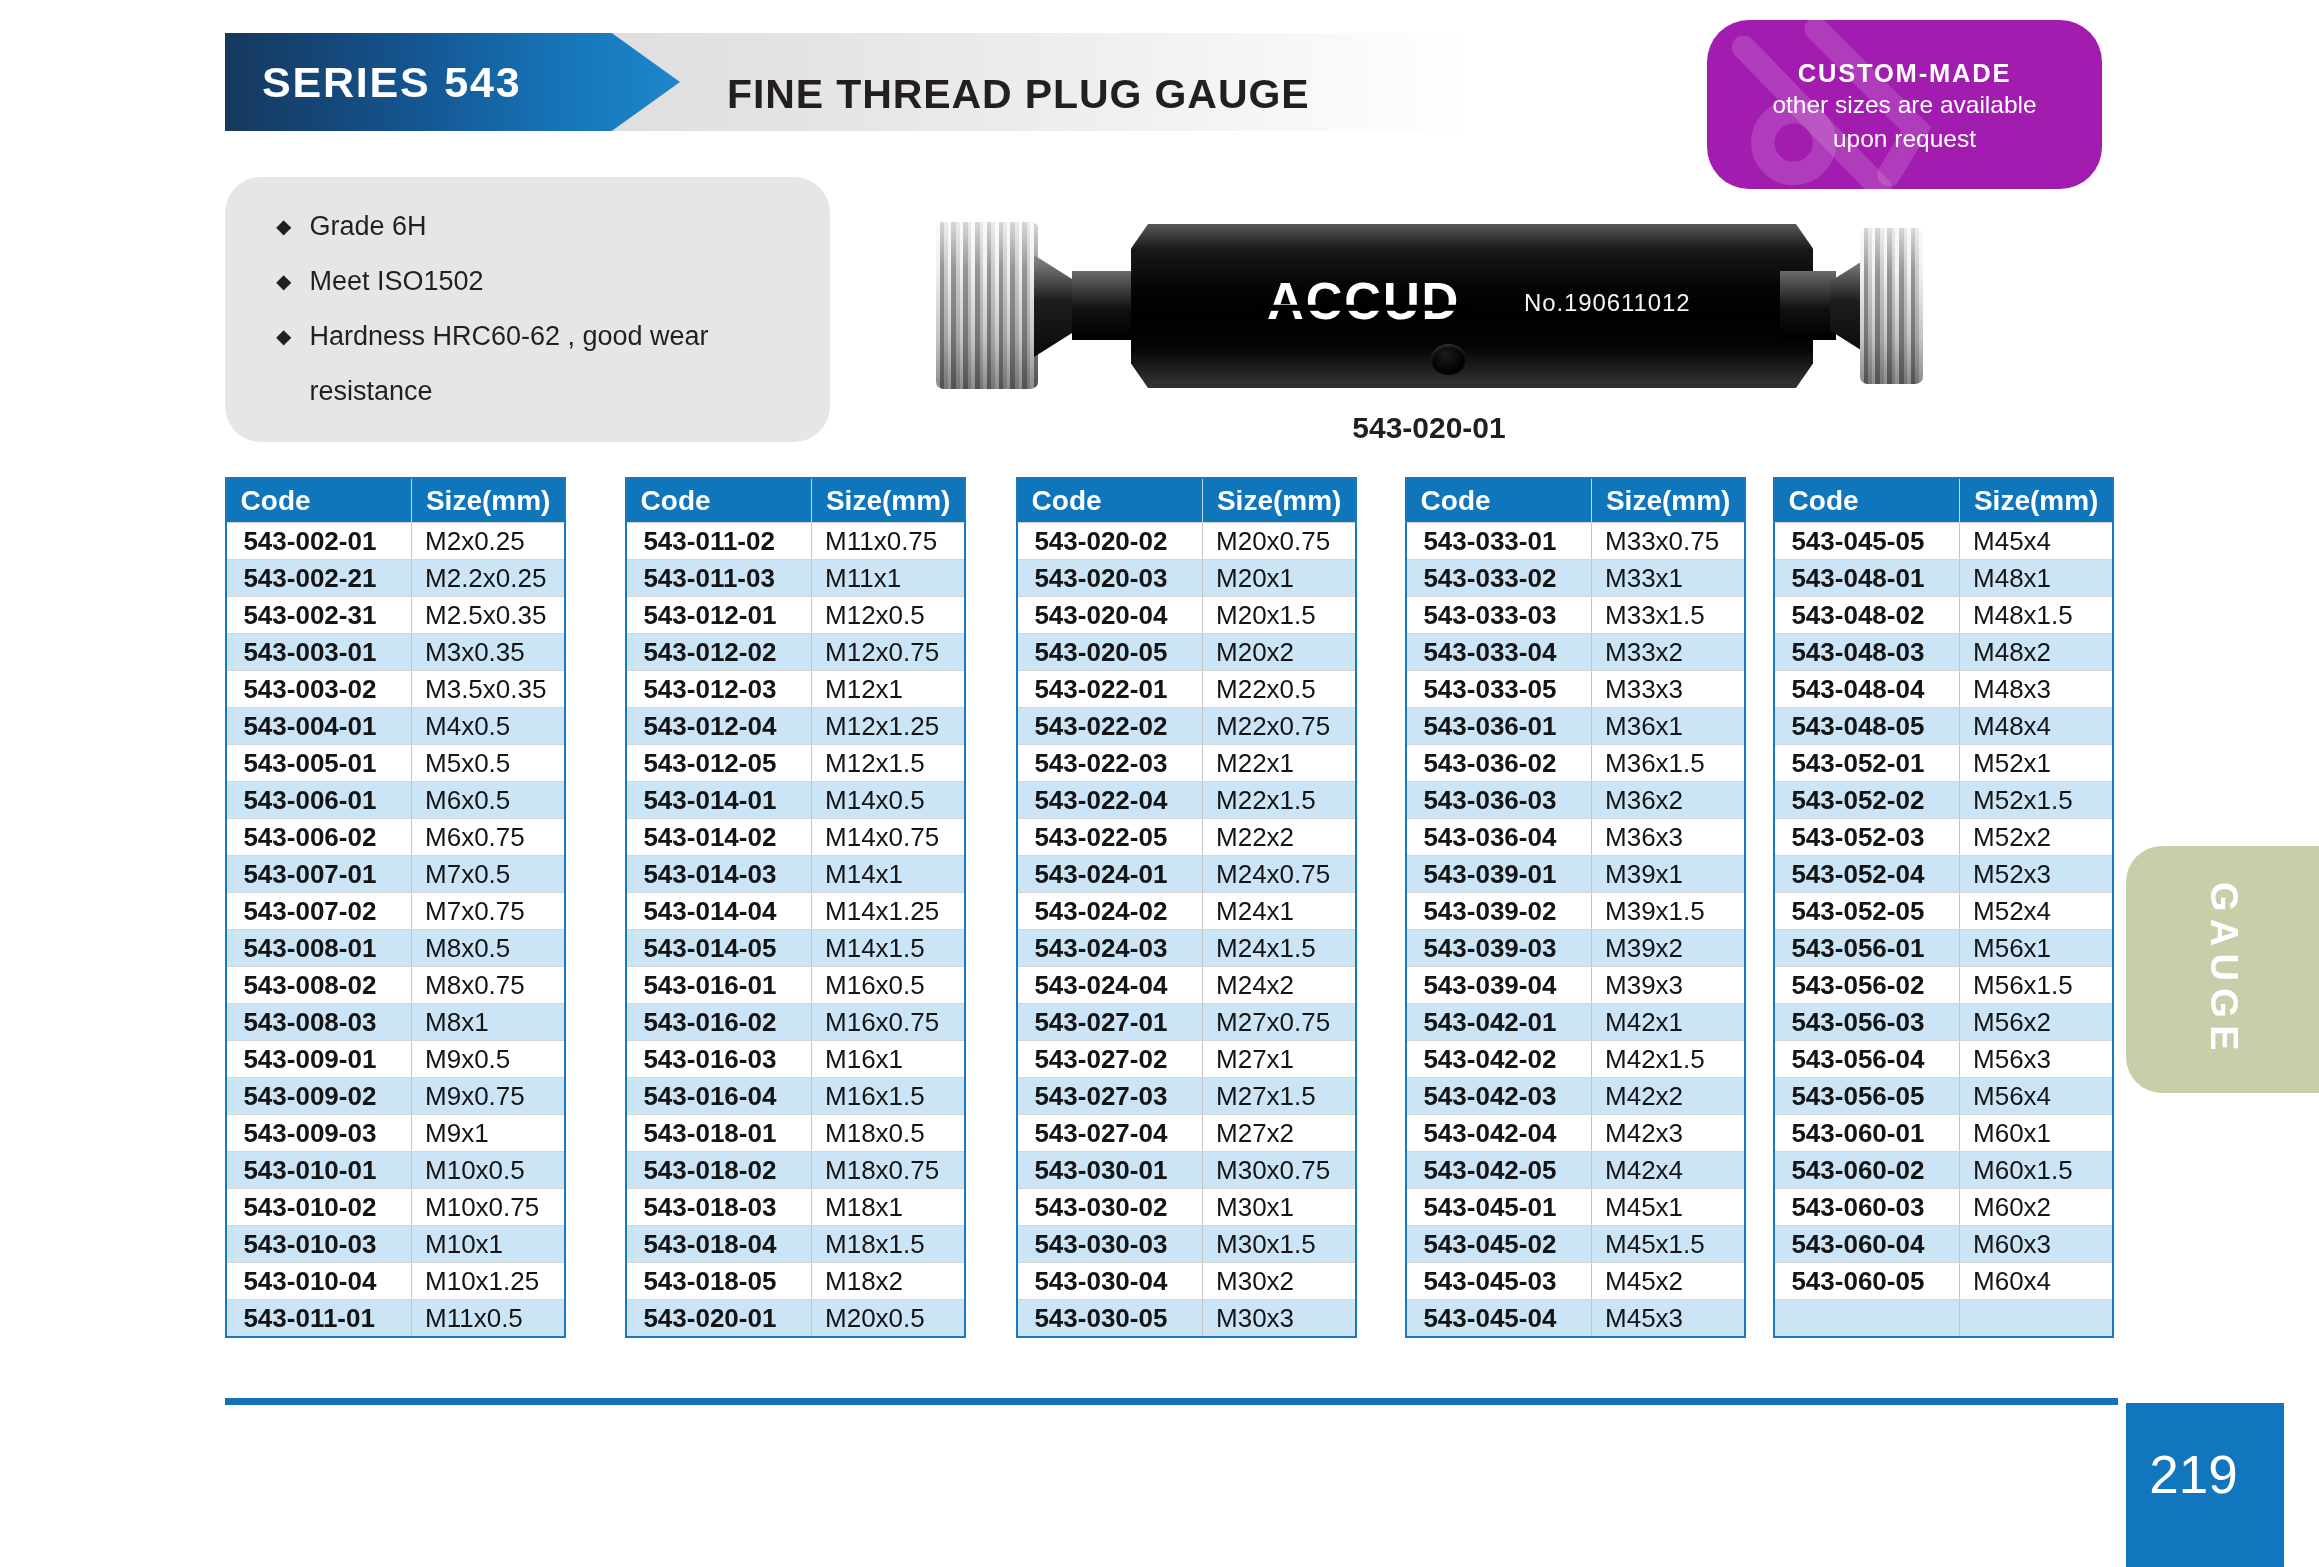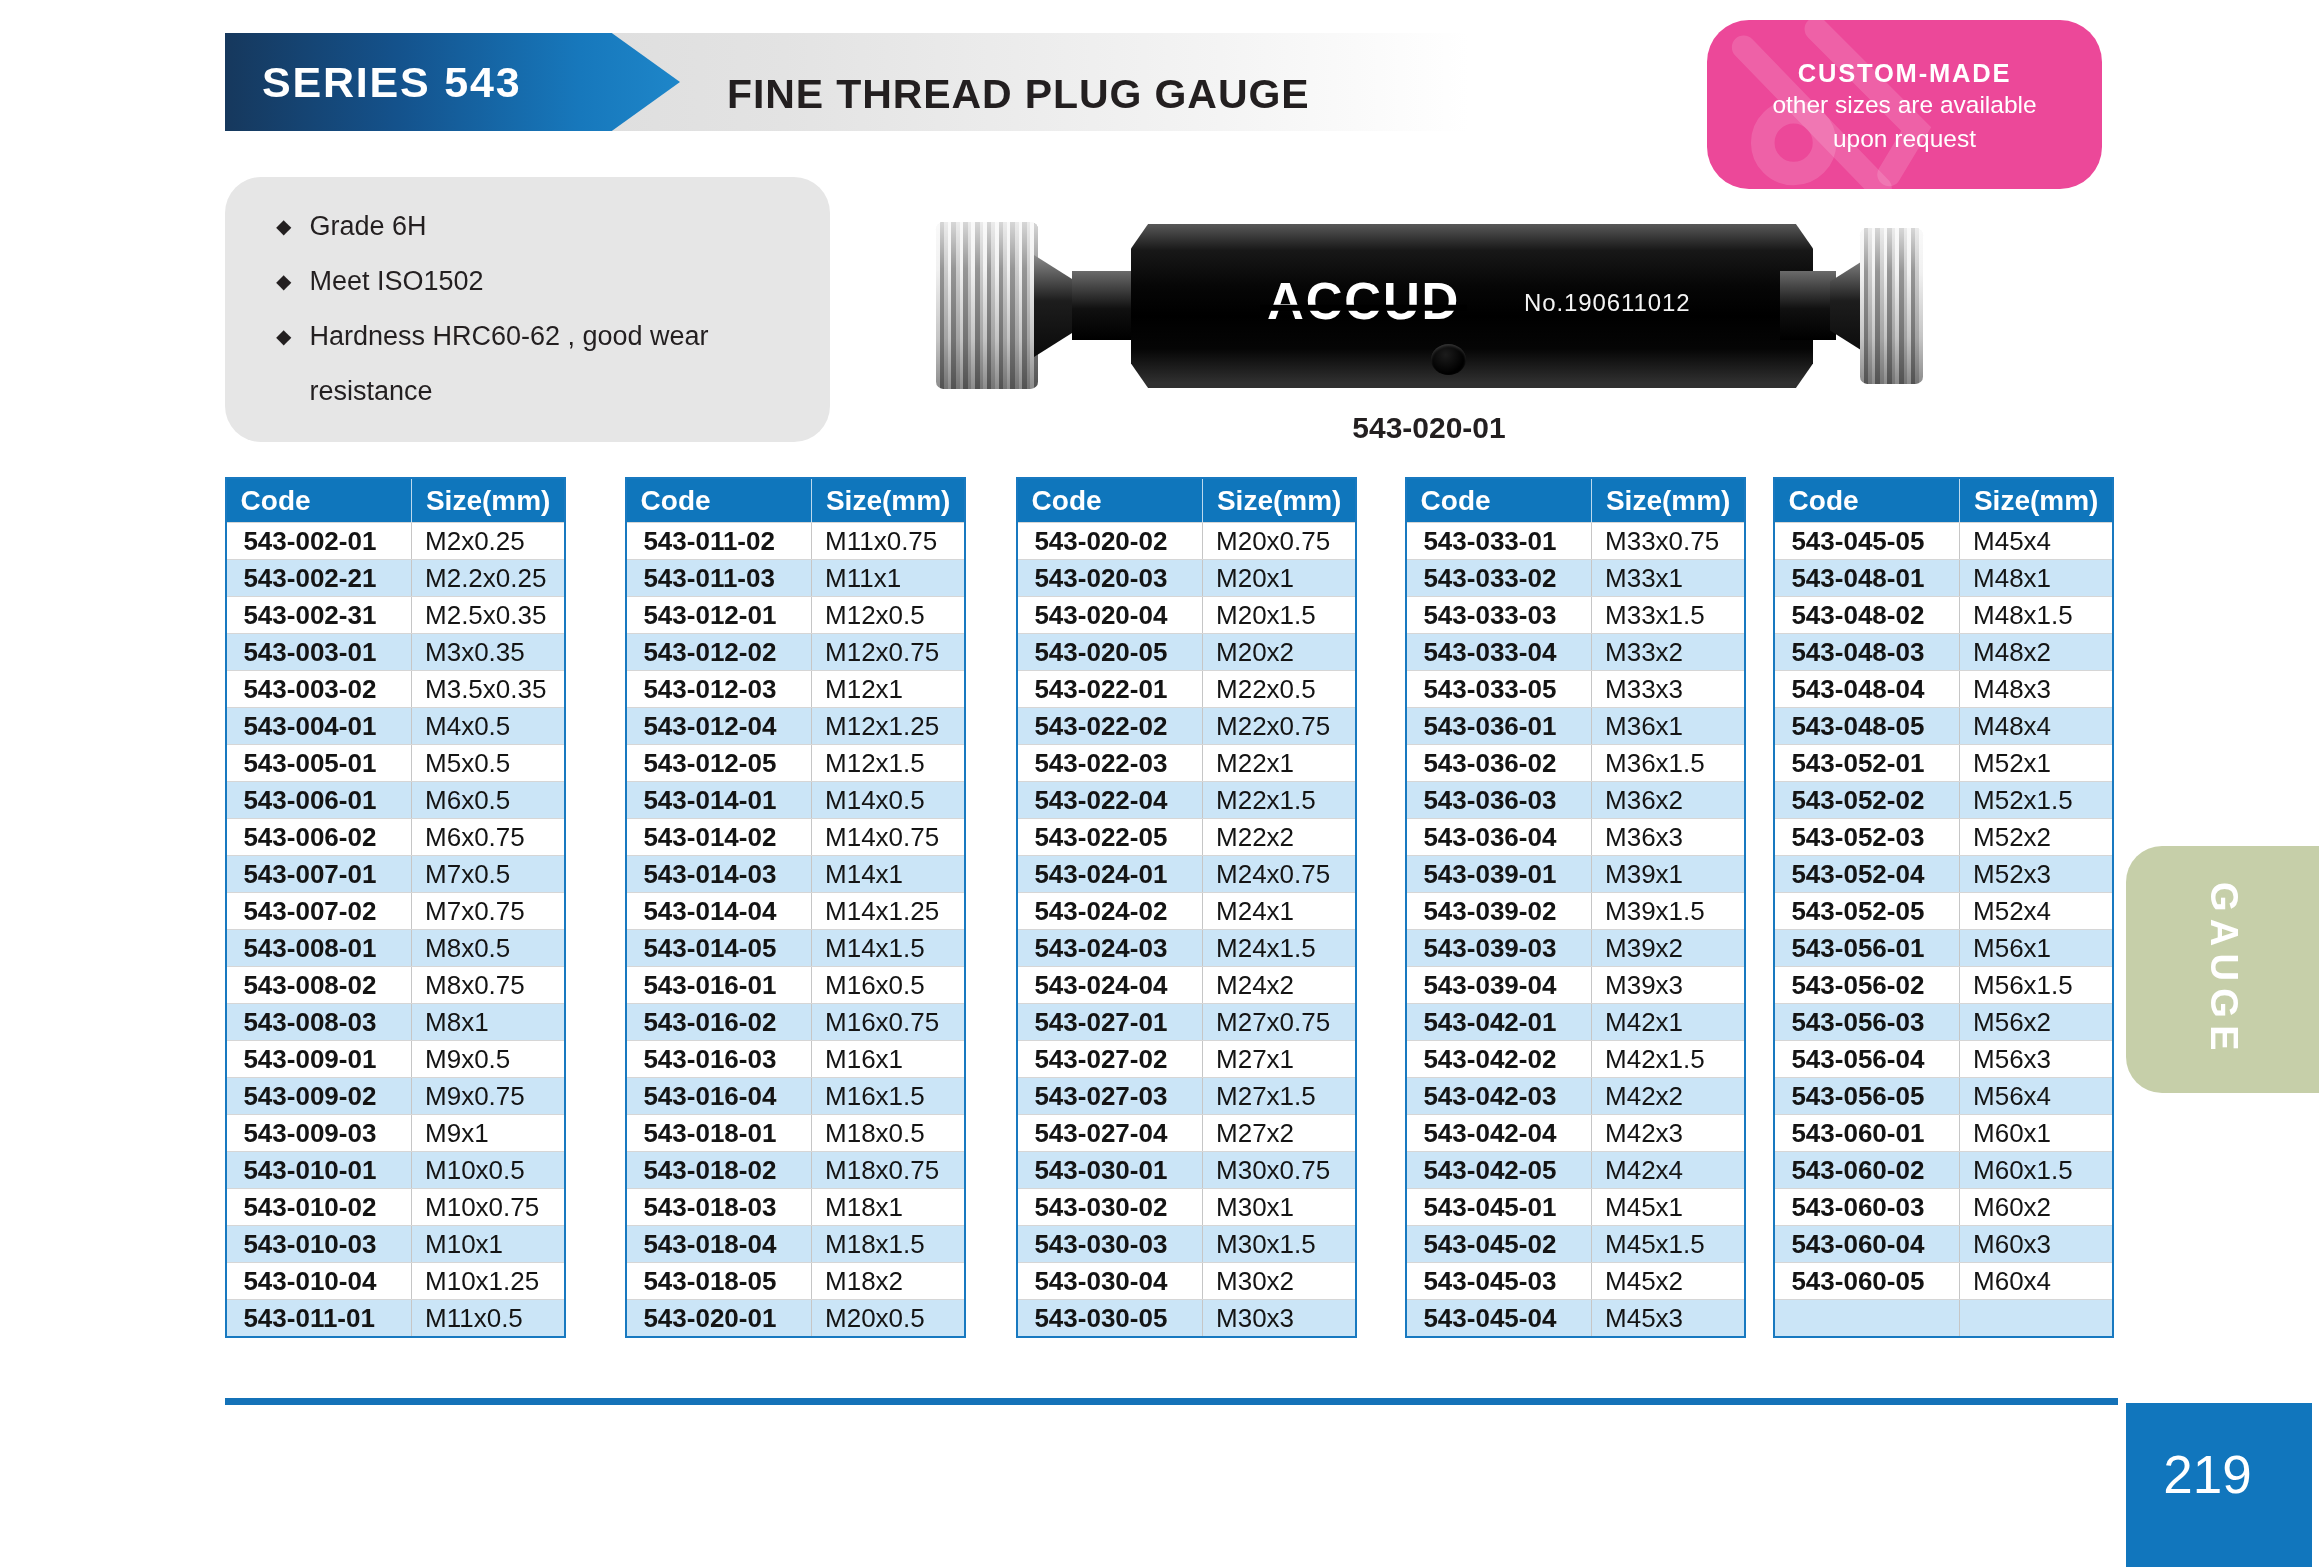--- a/index.html
+++ b/index.html
@@ -28,21 +28,21 @@
     color:#fff; font-weight:bold; font-size:43px; letter-spacing:1.8px;
   }
   .page-title {
     left:727px; top:33px; height:122px; display:flex; align-items:center;
     font-size:41px; font-weight:bold; letter-spacing:0.9px; color:#231f20;
   }
 
   
   .custom-badge {
     left:1707px; top:20px; width:395px; height:169px;
-    background:#ec4899; border-radius:42px; overflow:hidden;
+    background:#a21caf; border-radius:42px; overflow:hidden;
     display:flex; flex-direction:column; align-items:center; justify-content:center;
     text-align:center; color:#fff;
   }
   .custom-badge .wm { position:absolute; left:0; top:0; }
   .custom-badge-title { font-size:25.5px; font-weight:bold; letter-spacing:1.8px; margin-top:5.5px; position:relative; }
   .custom-badge-line { font-size:24.5px; line-height:34px; position:relative; }
 
   
   .features-box {
     left:225px; top:177px; width:605px; height:265px;
@@ -123,21 +123,21 @@
   .gauge-tab {
     left:2126px; top:846px; width:194px; height:247px;
     background:#c6cfa9; border-radius:36px 0 0 36px;
     display:flex; align-items:center; justify-content:center;
   }
   .gauge-tab span {
     writing-mode:vertical-rl; color:#fff; font-weight:bold; font-size:38px; letter-spacing:7.3px;
   }
   .footer-rule { left:225px; top:1398px; width:1893px; height:7.3px; background:#1472b8; }
   .page-num-box {
-    left:2126px; top:1403px; width:186px; height:165px; background:#1176bd;
+    left:2126px; top:1403px; width:158px; height:165px; background:#1176bd;
     display:flex; align-items:center; justify-content:center; padding-bottom:22px; padding-right:23px;
   }
   .page-num-box span { color:#fff; font-size:53px; }
 </style>
 </head>
 <body>
 
 <div class="abs banner-bg"></div>
 <div class="abs series-banner">
   <span>SERIES 543</span>

